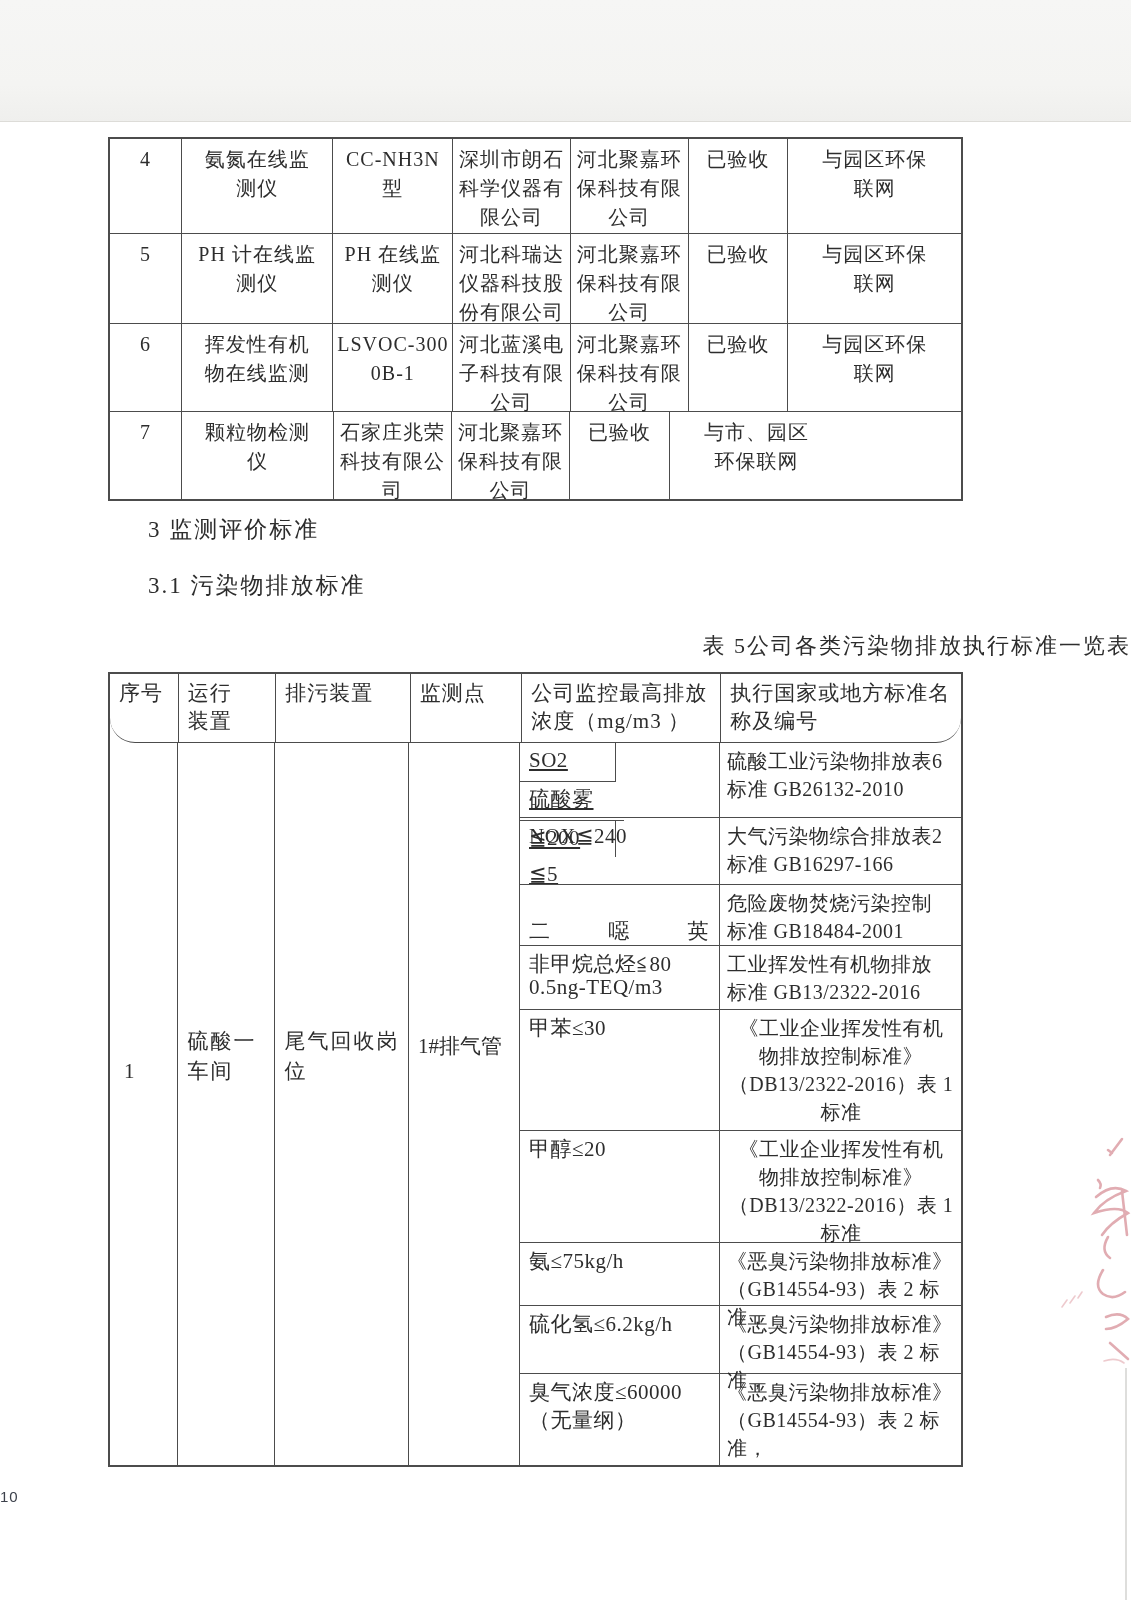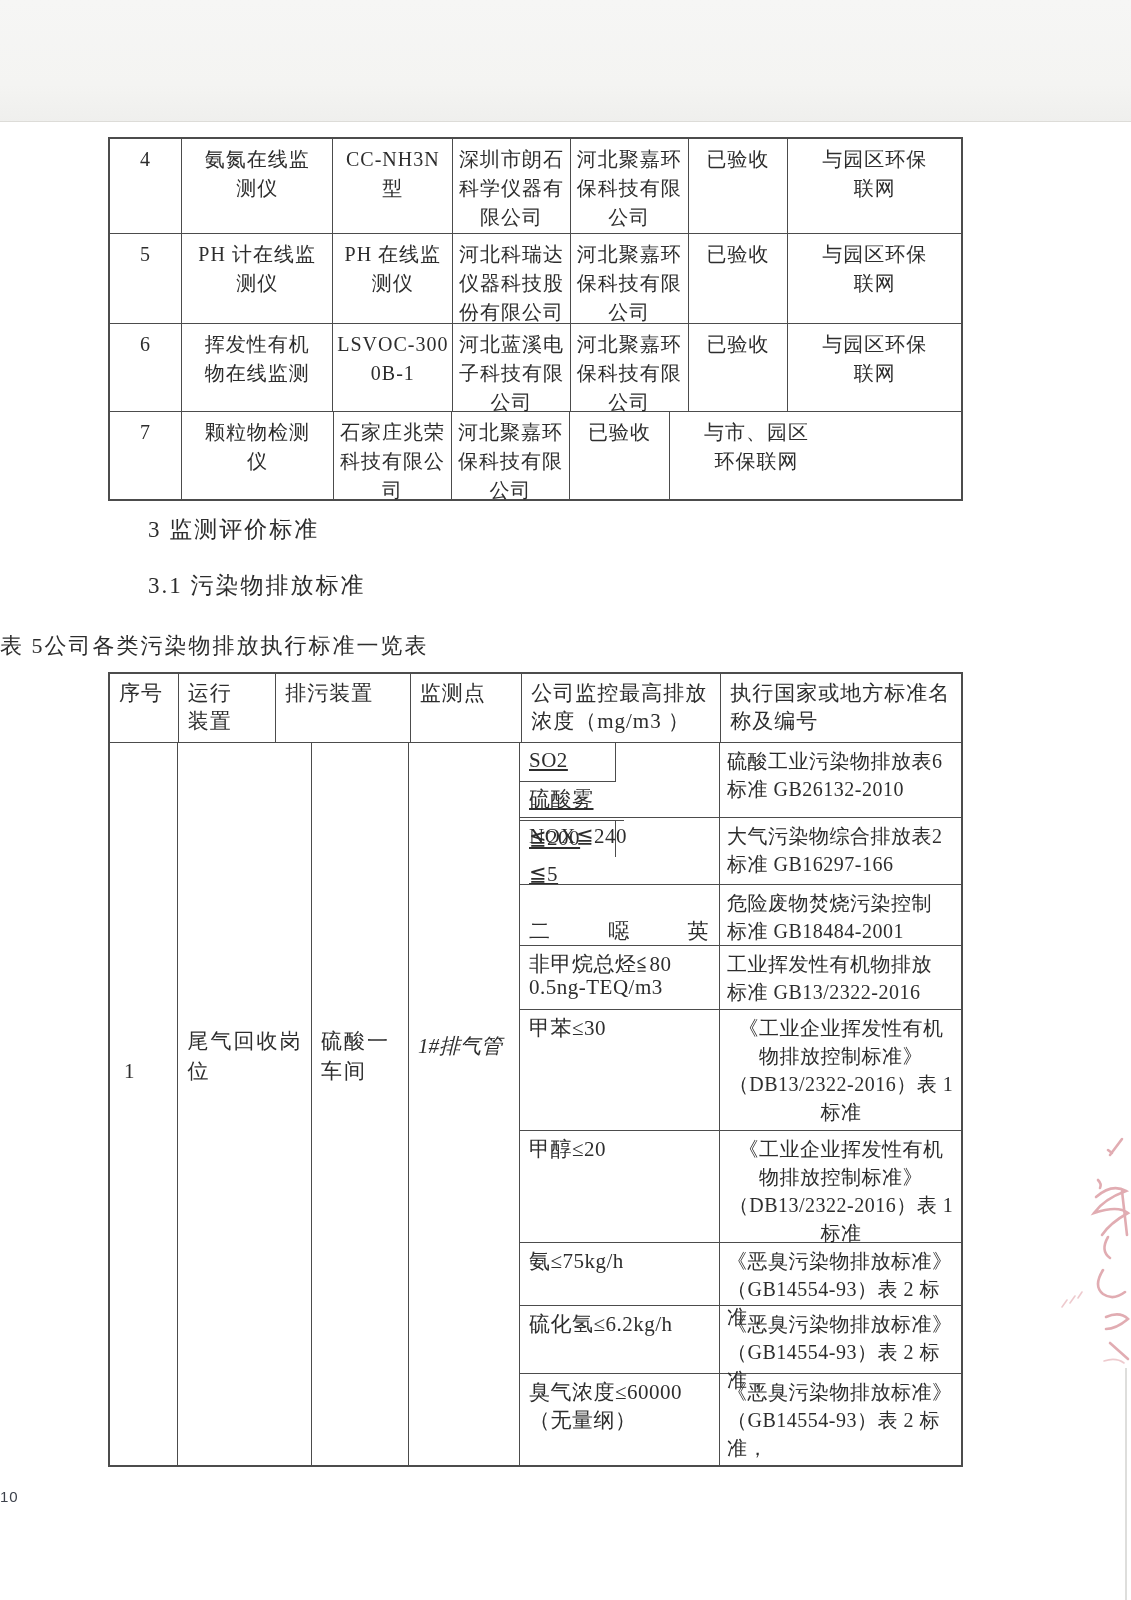--- a/index.html
+++ b/index.html
@@ -18,35 +18,35 @@
   .t1 .cell{box-sizing:border-box;border-right:1px solid #4c4c4c;border-bottom:1px solid #4c4c4c;
     white-space:pre-line;text-align:center;padding-top:6px;font-size:20px;line-height:29px;letter-spacing:1px;}
   .t1 .cell:last-child{border-right:none;}
   .t1 .r:last-child .cell{border-bottom:none;}
   .t1 .c1{width:72px;}.t1 .c2{width:152px;text-align:center;}.t1 .c3{width:120px;}.t1 .c4{width:118px;}
   .t1 .c5{width:118px;}.t1 .c6{width:100px;}.t1 .c7{width:173px;}
   .t1 .r1{height:95px;}.t1 .r2{height:90px;}.t1 .r3{height:88px;}.t1 .r4{height:87px;}
   
   .h-sec{position:absolute;left:148px;top:514px;font-size:23px;letter-spacing:2px;}
   .h-sub{position:absolute;left:148px;top:570px;font-size:23px;letter-spacing:2px;}
-  .h-title{position:absolute;left:0;top:631px;width:1131px;text-align:left;font-size:22px;letter-spacing:2px;}
+  .h-title{position:absolute;left:0;top:631px;width:1131px;text-align:right;font-size:22px;letter-spacing:2px;}
   
   .t2{position:absolute;left:108px;top:672px;width:855px;border:2px solid #4c4c4c;box-sizing:border-box;background:#fff;font-size:21px;}
-  .thr{display:flex;border-bottom:1px solid #4c4c4c;height:68px;}
+  .thr{display:flex;border-bottom:1px solid #4c4c4c;height:68px;border-radius:25px;}
   .thr .hc{box-sizing:border-box;border-right:1px solid #4c4c4c;padding:5px 8px 0 9px;
     white-space:pre-line;line-height:28px;letter-spacing:1px;}
   .thr .hc:last-child{border-right:none;}
   .w1{width:69px;}.w2{width:98px;}.w3{width:135px;}.w4{width:112px;}.w5{width:200px;}.w6{width:241px;}
   .t2b{display:flex;height:722px;}
   .mc{box-sizing:border-box;border-right:1px solid #4c4c4c;white-space:pre-line;
     line-height:30px;letter-spacing:2px;padding-left:9px;}
   .mc.m1{padding-left:14px;padding-top:313px;letter-spacing:0;}
   .mc.m2{padding-top:283px;}
   .mc.m3{padding-top:283px;}
-  .mc.m4{padding-top:288px;letter-spacing:0;font-style:italic;}
+  .mc.m4{padding-top:288px;letter-spacing:0;}
   .rt{width:441px;display:flex;flex-direction:column;}
   .sr{display:flex;border-bottom:1px solid #4c4c4c;box-sizing:border-box;}
   .sr:last-child{border-bottom:none;}
   .conc{width:200px;box-sizing:border-box;border-right:1px solid #4c4c4c;
     padding:4px 8px 0 9px;line-height:28px;white-space:pre-line;letter-spacing:0.5px;}
   .std{width:241px;box-sizing:border-box;padding:4px 6px 0 7px;font-size:20px;line-height:28px;white-space:pre-line;letter-spacing:0.5px;}
   .std.center{text-align:center;}
   .sr1{height:75px;}.sr2{height:67px;}.sr3{height:61px;}.sr4{height:64px;}.sr5{height:121px;}
   .sr6{height:112px;}.sr7{height:63px;}.sr8{height:68px;}.sr9{height:91px;}
   .split{width:200px;box-sizing:border-box;border-right:1px solid #4c4c4c;display:flex;flex-wrap:wrap;}
@@ -143,24 +143,24 @@
 装置</div>
     <div class="hc w3">排污装置</div>
     <div class="hc w4">监测点</div>
     <div class="hc w5">公司监控最高排放
 浓度（mg/m3 ）</div>
     <div class="hc w6">执行国家或地方标准名
 称及编号</div>
   </div>
   <div class="t2b">
     <div class="mc m1 w1">1</div>
+    <div class="mc m2 w2">硫酸一
+车间</div>
     <div class="mc m3 w3">尾气回收岗
 位</div>
-    <div class="mc m2 w2">硫酸一
-车间</div>
     <div class="mc m4 w4">1#排气管</div>
     <div class="rt">
 
       <div class="sr sr1">
         <div class="split">
           <div class="sc scl sca">SO2</div>
           <div class="sc scr sca">硫酸雾</div>
           <div class="sc scl scb">≦200</div>
           <div class="sc scr scb">≦5</div>
         </div>

